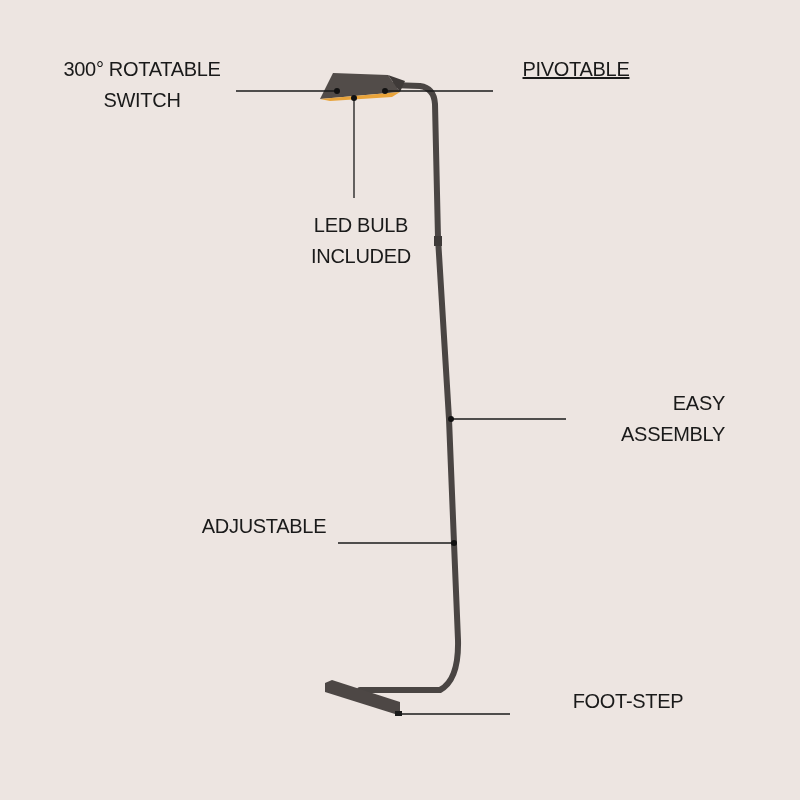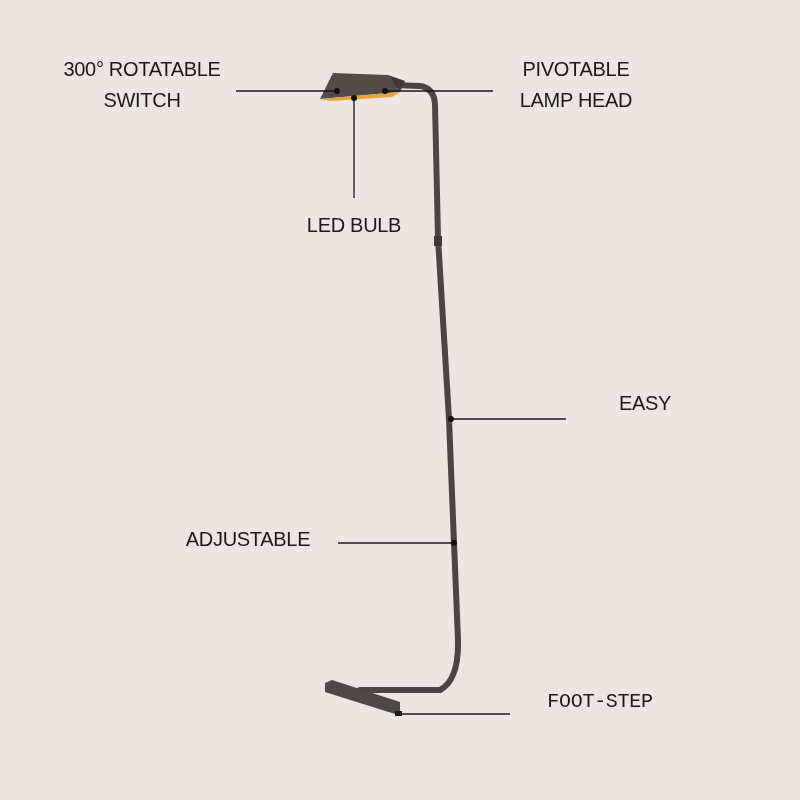--- a/index.html
+++ b/index.html
@@ -41,28 +41,29 @@
     <circle cx="354" cy="98" r="3"></circle>
     <circle cx="451" cy="419" r="3"></circle>
     <circle cx="454" cy="543" r="3"></circle>
   </g>
 </svg>
 
 <div class="label" style="left:32px; top:54px; width:220px;">
   <span>300° ROTATABLE</span>
   <span>SWITCH</span>
 </div>
-<div class="label" style="left:492px; top:54px; width:168px;">
+<div class="label" style="left:492px; top:54px; width:168px;text-decoration:underline;">
   <span>PIVOTABLE</span>
-  <span>LAMP HEAD</span>
 </div>
-<div class="label" style="left:280px; top:210px; width:148px;">
+<div class="label" style="left:287px; top:210px; width:148px;">
   <span>LED BULB</span>
+  <span>INCLUDED</span>
 </div>
-<div class="label" style="left:565px; top:388px; width:160px;">
+<div class="label" style="left:565px; top:388px; width:160px;text-align:right;">
   <span>EASY</span>
+  <span>ASSEMBLY</span>
 </div>
-<div class="label" style="left:160px; top:511px; width:176px;margin-top:13px;">
+<div class="label" style="left:176px; top:511px; width:176px;">
   <span>ADJUSTABLE</span>
 </div>
-<div class="label" style="left:518px; top:686px; width:164px;font-family:Liberation Mono, monospace;">
+<div class="label" style="left:546px; top:686px; width:164px;">
   <span>FOOT-STEP</span>
 </div>
 
 </body></html>

